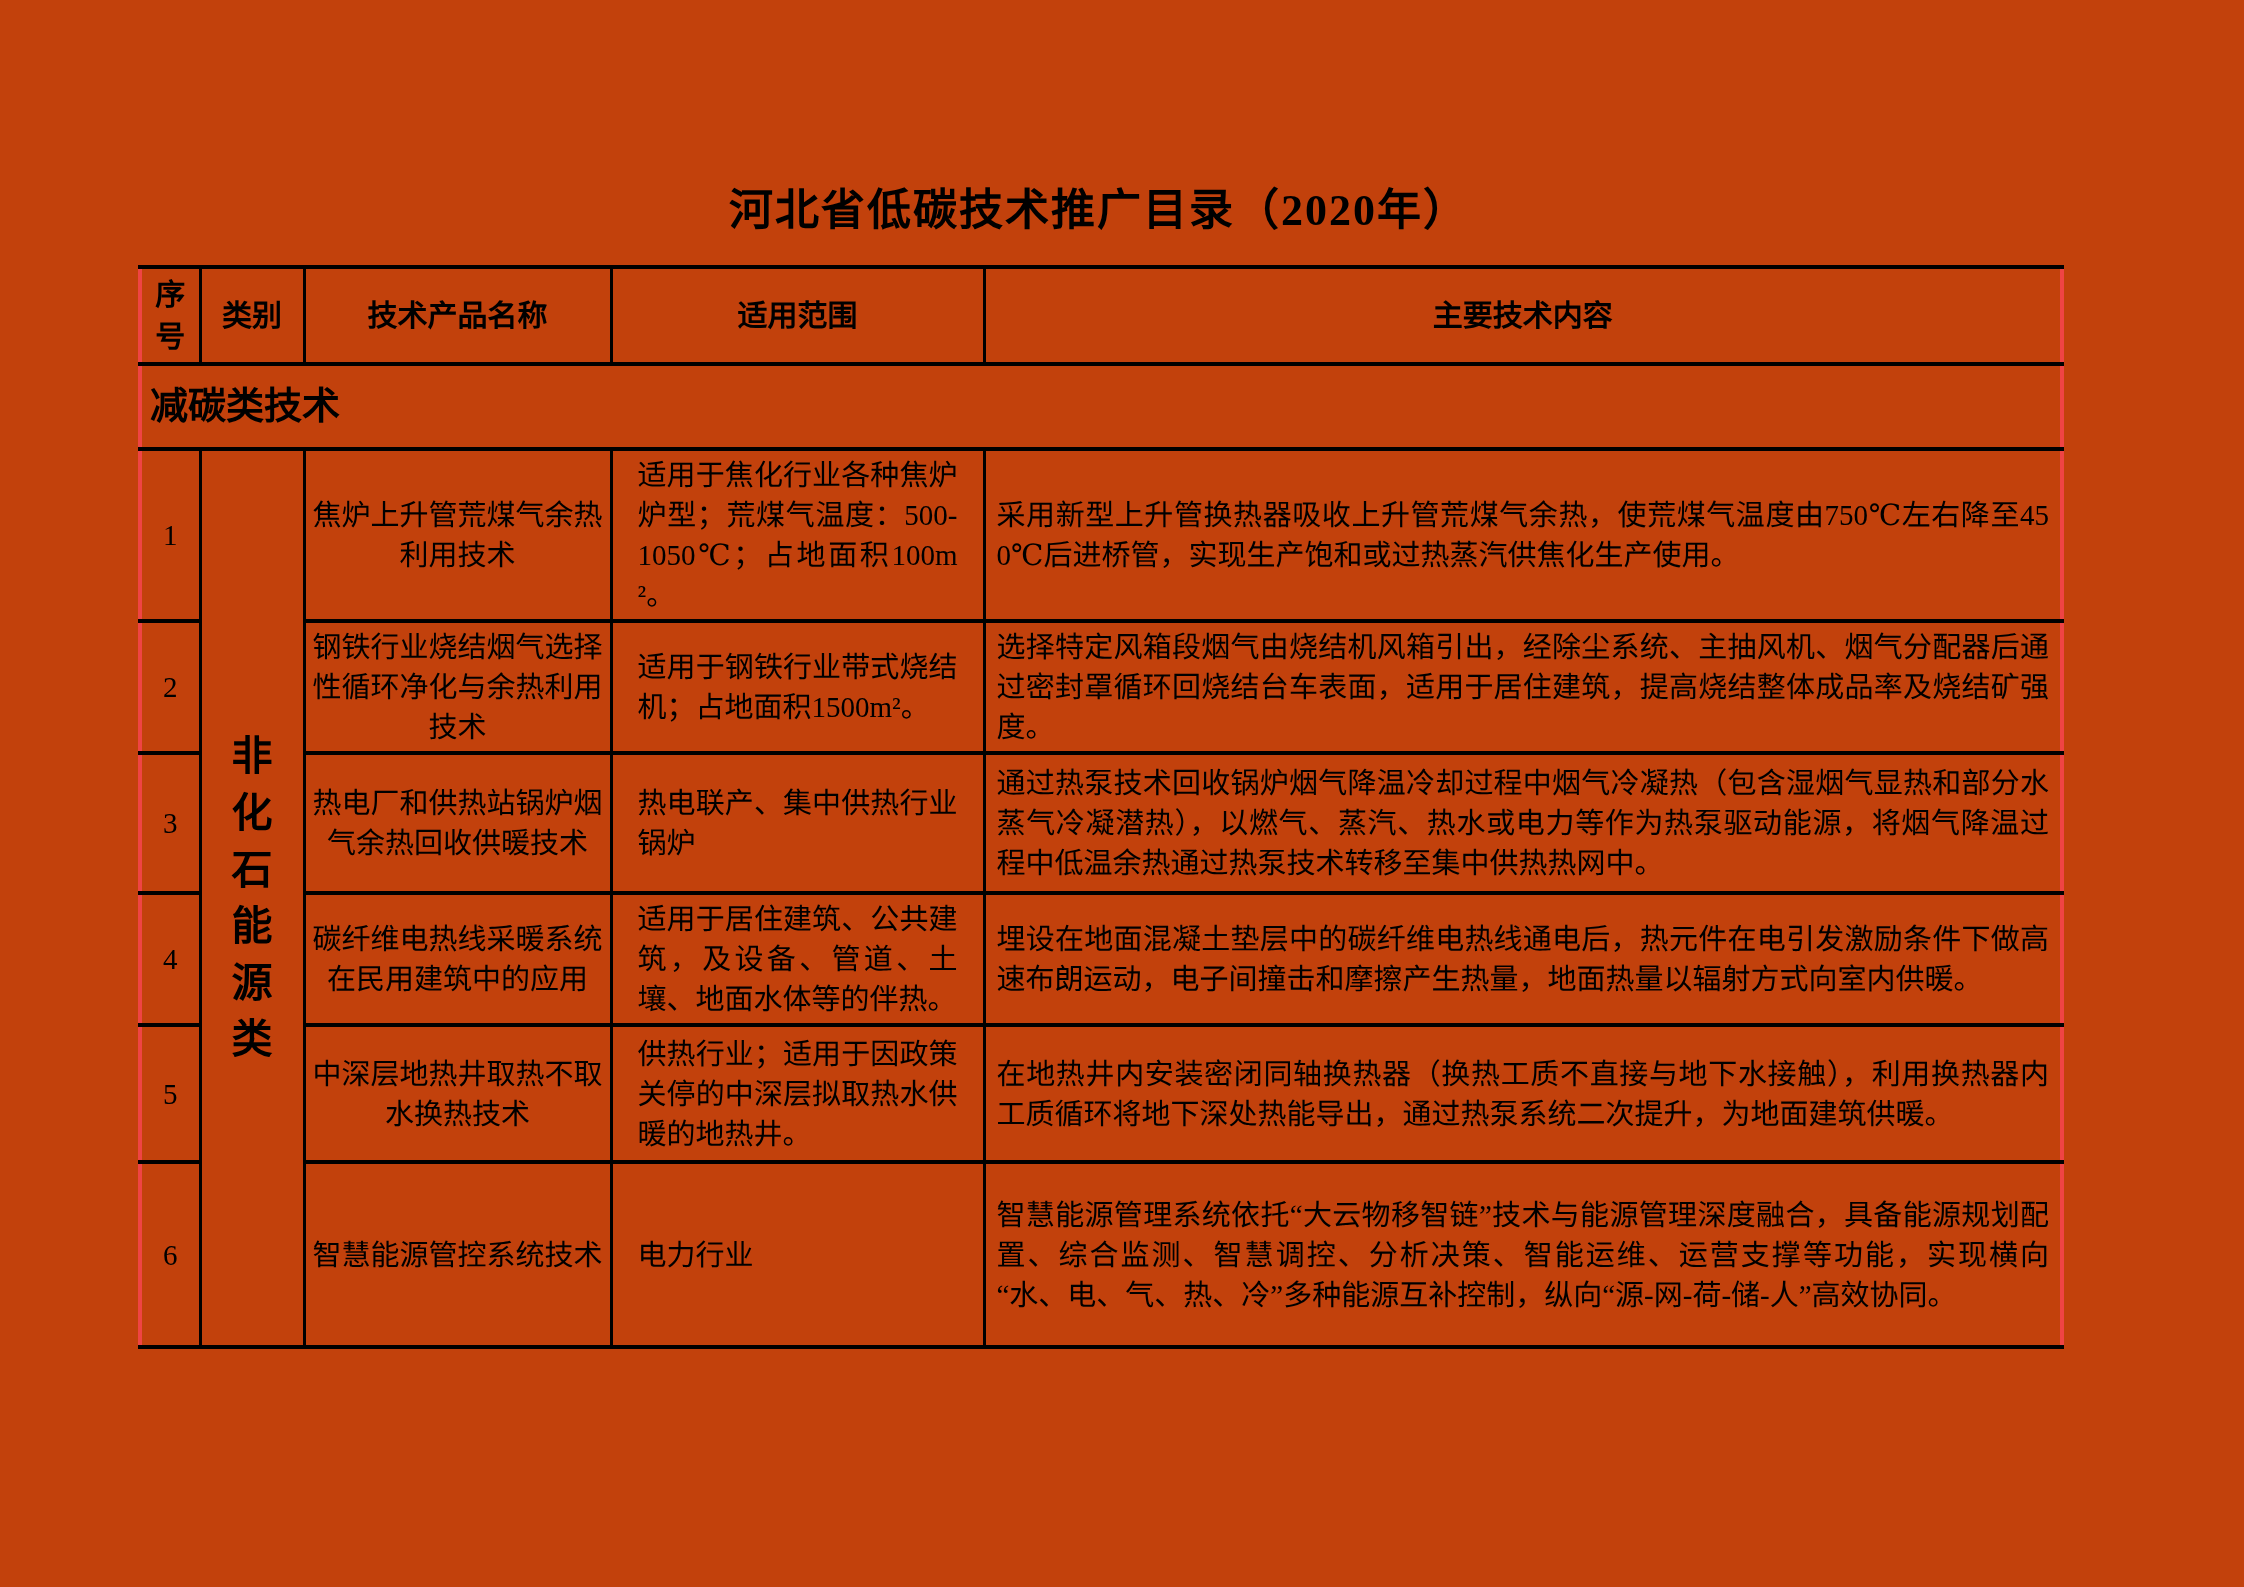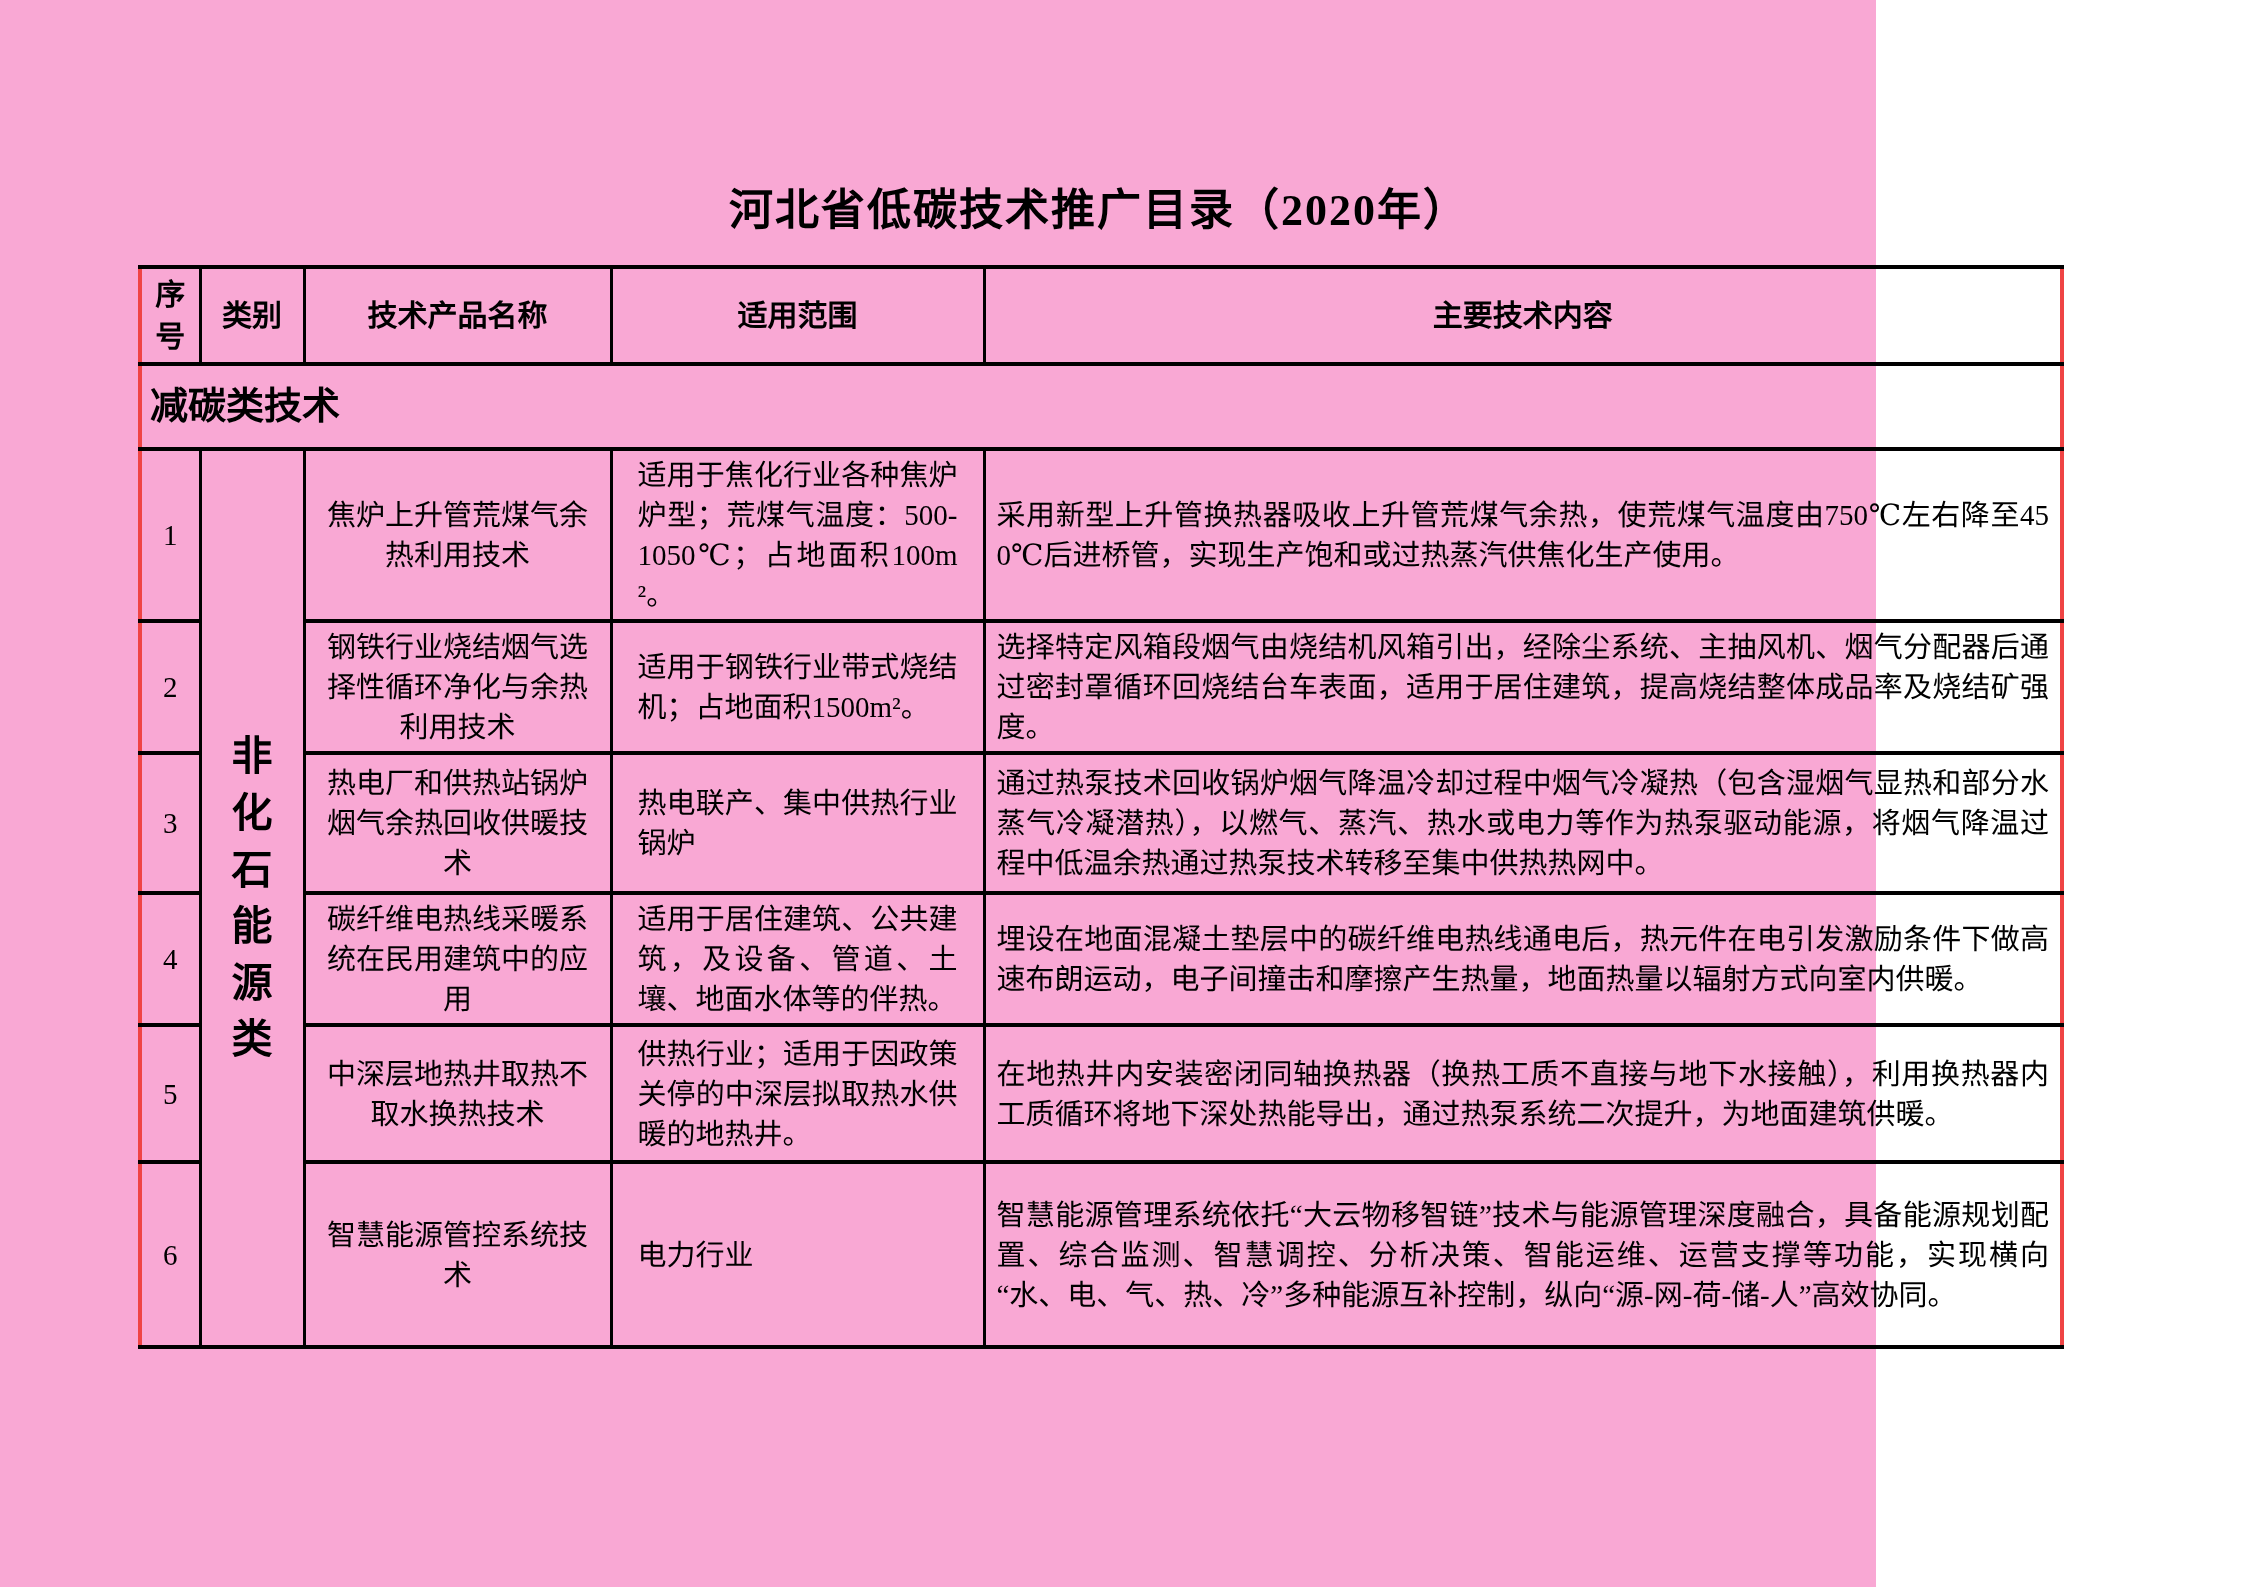--- a/index.html
+++ b/index.html
@@ -1,20 +1,20 @@
 <!DOCTYPE html>
 <html lang="zh-CN"><head>
 <meta charset="utf-8">
 <style>
   html,body{margin:0;padding:0;background:#ffffff;}
   .page{
     position:relative;
-    width:1876px;
+    width:2244px;
     height:1587px;
-    background:#f9a8d4;
+    background:#c2410c;
     color:#000000;
     font-family:"Liberation Serif","DejaVu Serif",serif;
   }
   .title{
     position:absolute;
     left:138px;
     top:174px;
     width:1922px;
     margin:0;
     text-align:center;
@@ -62,21 +62,21 @@
     padding:4px 2px;
   }
   td.cat{
     font-weight:bold;
     text-align:center;
     padding:4px 15px;
     font-size:41px;
   }
   td.name{
     text-align:center;
-    padding:4px 20px;
+    padding:4px 6px;
   }
   td.scope{
     text-align:justify;
     padding:4px 25px;
   }
   td.content{
     text-align:justify;
     padding:4px 11px;
   }
   td.section{

